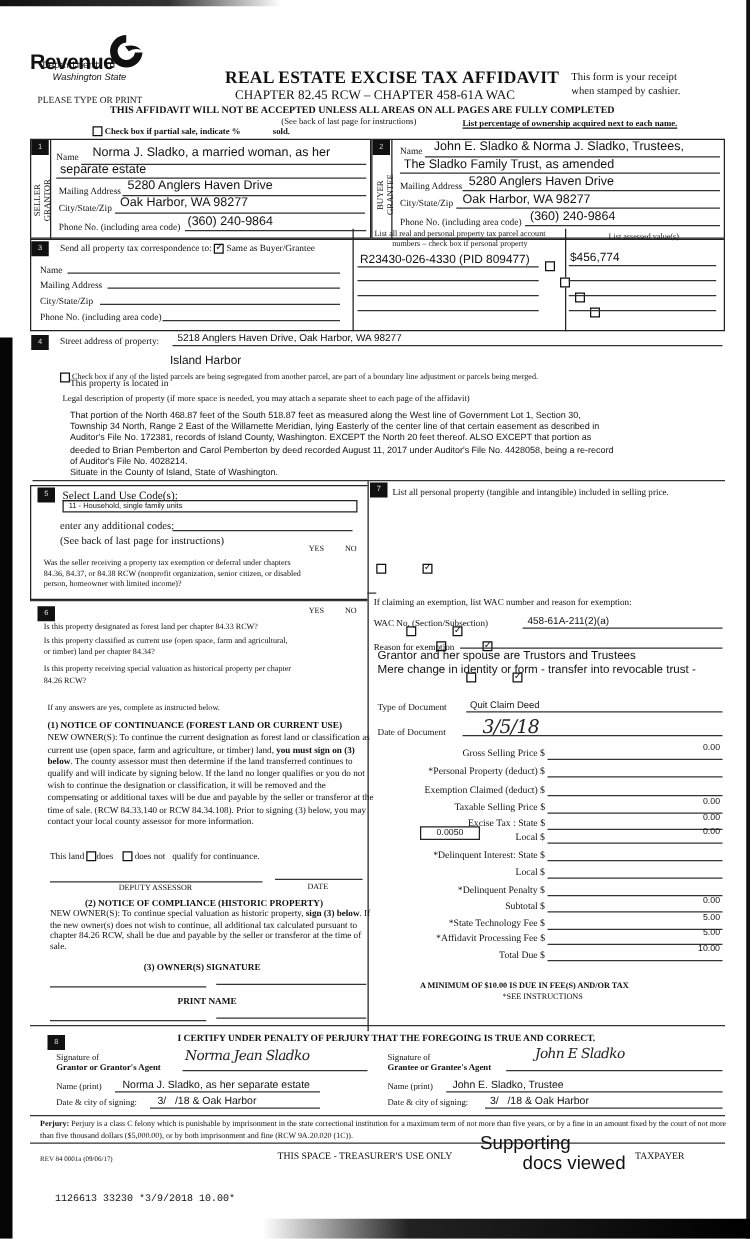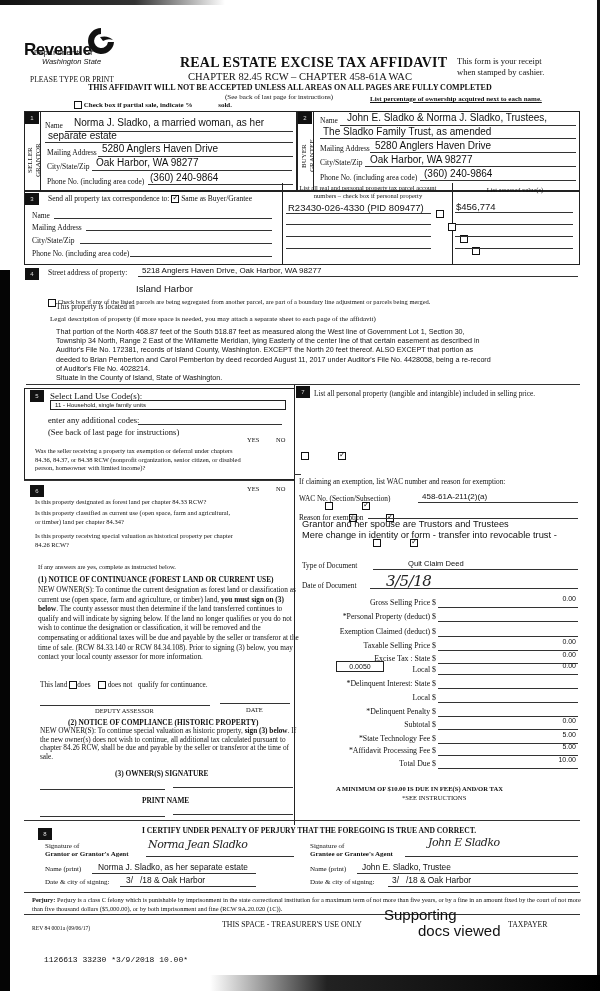--- a/index.html
+++ b/index.html
@@ -271,21 +271,21 @@
 <div class="abs val" style="left:422px;top:492px;font-size:8px;">458-61A-211(2)(a)</div>
 <div class="abs line" style="left:418px;top:502px;width:160px;"></div>
 <div class="abs tiny serif" style="left:299px;top:513px;font-size:7.3px;">Reason for exemption</div>
 <div class="abs line" style="left:368px;top:518px;width:210px;"></div>
 <div class="abs val" style="left:302px;top:519px;font-size:9.3px;line-height:11px;">
   <div>Grantor and her spouse are Trustors and Trustees</div>
   <div>Mere change in identity or form - transfer into revocable trust -</div>
 </div>
 
 <div class="abs serif" style="left:302px;top:561px;font-size:7.4px;">Type of Document</div>
-<div class="abs val" style="left:376px;top:559px;font-size:7.6px;margin-left:32px;">Quit Claim Deed</div>
+<div class="abs val" style="left:376px;top:559px;font-size:7.6px;">Quit Claim Deed</div>
 <div class="abs line" style="left:373px;top:569px;width:205px;"></div>
 <div class="abs serif" style="left:302px;top:581px;font-size:7.4px;">Date of Document</div>
 <div class="abs sig" style="left:386px;top:572px;font-size:15px;">3/5/18</div>
 <div class="abs line" style="left:370px;top:588px;width:208px;"></div>
 
 
 <div id="amounts">
     <div class="abs amt-lbl serif" style="left: 286px; top: 598px;">Gross Selling Price $</div>
     <div class="abs line" style="left: 438px; top: 607px; width: 140px;"></div>
     <div class="abs amt-val" style="left: 496px; top: 595px;">0.00</div>

